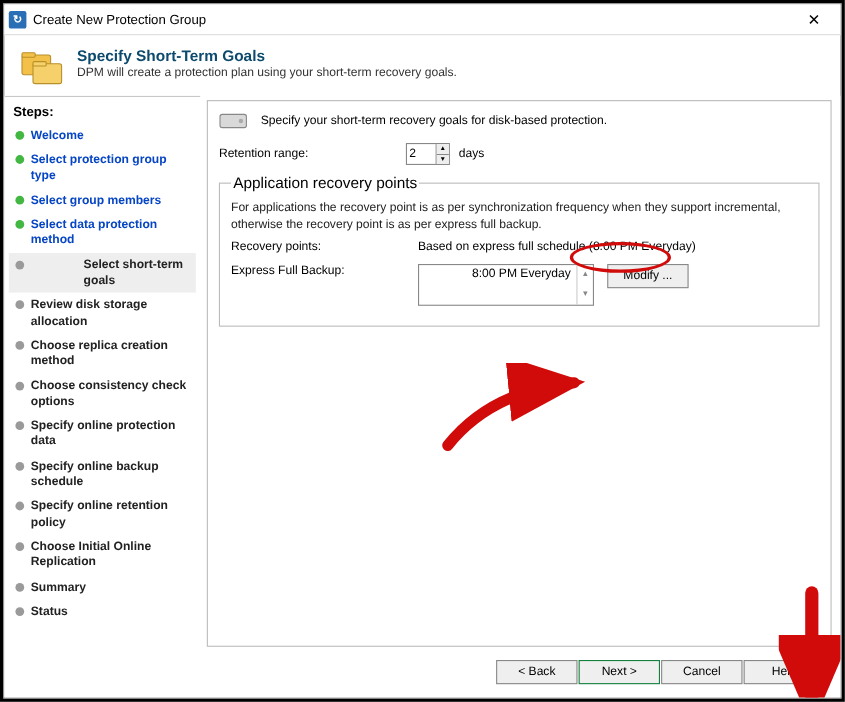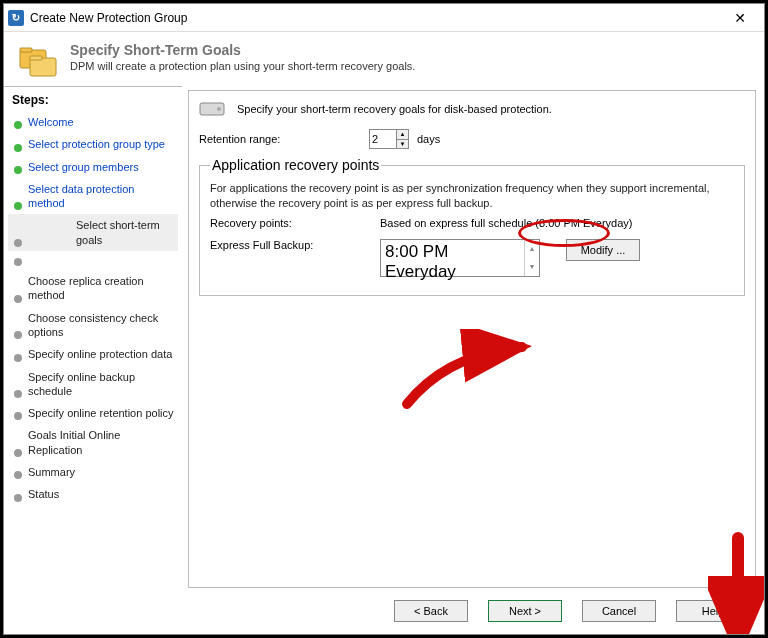--- a/index.html
+++ b/index.html
@@ -61,21 +61,21 @@
     .folder-icon svg {
       width: 40px;
       height: 36px;
     }
     .header-texts {
       margin-left: 12px;
     }
     .header-title {
       font-size: 14px;
       font-weight: bold;
-      color: #737373;
+      color: #0c4a6e;
     }
     .header-sub {
       font-size: 11px;
       color: #333;
       margin-top: 2px;
     }
     .content {
       flex: 1;
       display: flex;
       background: #fff;
@@ -87,23 +87,24 @@
       padding: 6px 4px;
     }
     .steps-label {
       font-size: 12px;
       font-weight: bold;
       color: #000;
       padding: 0 4px 4px 4px;
     }
     .step-item {
       display: flex;
-      align-items: flex-end;
+      align-items: flex-start;
       padding: 4px 4px 4px 6px;
       cursor: pointer;
+      font-weight: bold;
     }
     .step-item.current {
       background: #eee;
       gap: 48px;
     }
     .bullet {
       width: 8px;
       height: 8px;
       border-radius: 50%;
       margin-top: 3px;
@@ -203,21 +204,22 @@
     .select-box {
       width: 160px;
       height: 38px;
       border: 1px solid #888;
       display: flex;
       position:relative;
     }
     .select-txt {
       flex:1;
       padding: 2px 4px;
-      font-size:17px;
+      font-size:11px;
+      margin-left:44px;
     }
     .select-scroll {
       width:15px;
       display:flex;flex-direction:column;
       border-left:1px solid #ccc;
     }
     .select-scroll div{
       flex:1;text-align:center;font-size:7px;color:#888;
       display:flex;align-items:center;justify-content:center;
     }
@@ -227,21 +229,21 @@
       height: 22px;
       min-width: 74px;
       font-size: 11px;
       cursor: pointer;
       padding: 0 8px;
     }
     .buttons-row {
       display: flex;
       justify-content: flex-end;
       padding: 12px 14px 12px 0;
-      gap: 20px;
+      gap: 1px;
       position:relative;
     }
     .primary { border: 1px solid #15803d; }
     
     .ellipse {
       position: absolute;
       border: 3px solid #d10a0a;
       border-radius: 50%;
       pointer-events: none;
     }
@@ -303,20 +305,21 @@
           <div class="step-item">
             <span class="bullet b-green"></span>
             <a href="#" class="step-link">Select data protection method</a>
           </div>
           <div class="step-item current">
             <span class="bullet b-grey"></span>
             <span class="step-link dark">Select short-term goals</span>
           </div>
           <div class="step-item">
             <span class="bullet b-grey"></span>
+            <span class="step-link dark">Review disk storage allocation</span>
           </div>
           <div class="step-item">
             <span class="bullet b-grey"></span>
             <span class="step-link dark">Choose replica creation method</span>
           </div>
           <div class="step-item">
             <span class="bullet b-grey"></span>
             <span class="step-link dark">Choose consistency check options</span>
           </div>
           <div class="step-item">
@@ -326,21 +329,21 @@
           <div class="step-item">
             <span class="bullet b-grey"></span>
             <span class="step-link dark">Specify online backup schedule</span>
           </div>
           <div class="step-item">
             <span class="bullet b-grey"></span>
             <span class="step-link dark">Specify online retention policy</span>
           </div>
           <div class="step-item">
             <span class="bullet b-grey"></span>
-            <span class="step-link dark">Goals Initial Online Replication</span>
+            <span class="step-link dark">Choose Initial Online Replication</span>
           </div>
           <div class="step-item">
             <span class="bullet b-grey"></span>
             <span class="step-link dark">Summary</span>
           </div>
           <div class="step-item">
             <span class="bullet b-grey"></span>
             <span class="step-link dark">Status</span>
           </div>
         </div>
@@ -383,21 +386,21 @@
 
           <div class="row" style="align-items:flex-start;margin-top:10px;">
             <span class="field-label label">Express Full Backup:</span>
             <span class="select-box">
               <span class="select-txt">8:00 PM Everyday</span>
               <span class="select-scroll">
                 <div>▲</div>
                 <div>▼</div>
               </span>
             </span>
-            <button class="btn" style="margin-left:26px;">Modify ...</button>
+            <button class="btn" style="margin-left:12px;">Modify ...</button>
           </div>
         </fieldset>
 
       </div>
 
       <div class="buttons-row">
         <button class="btn">&lt; Back</button>
         <button class="btn primary">Next &gt;</button>
         <button class="btn">Cancel</button>
         <button class="btn">Help</button>

